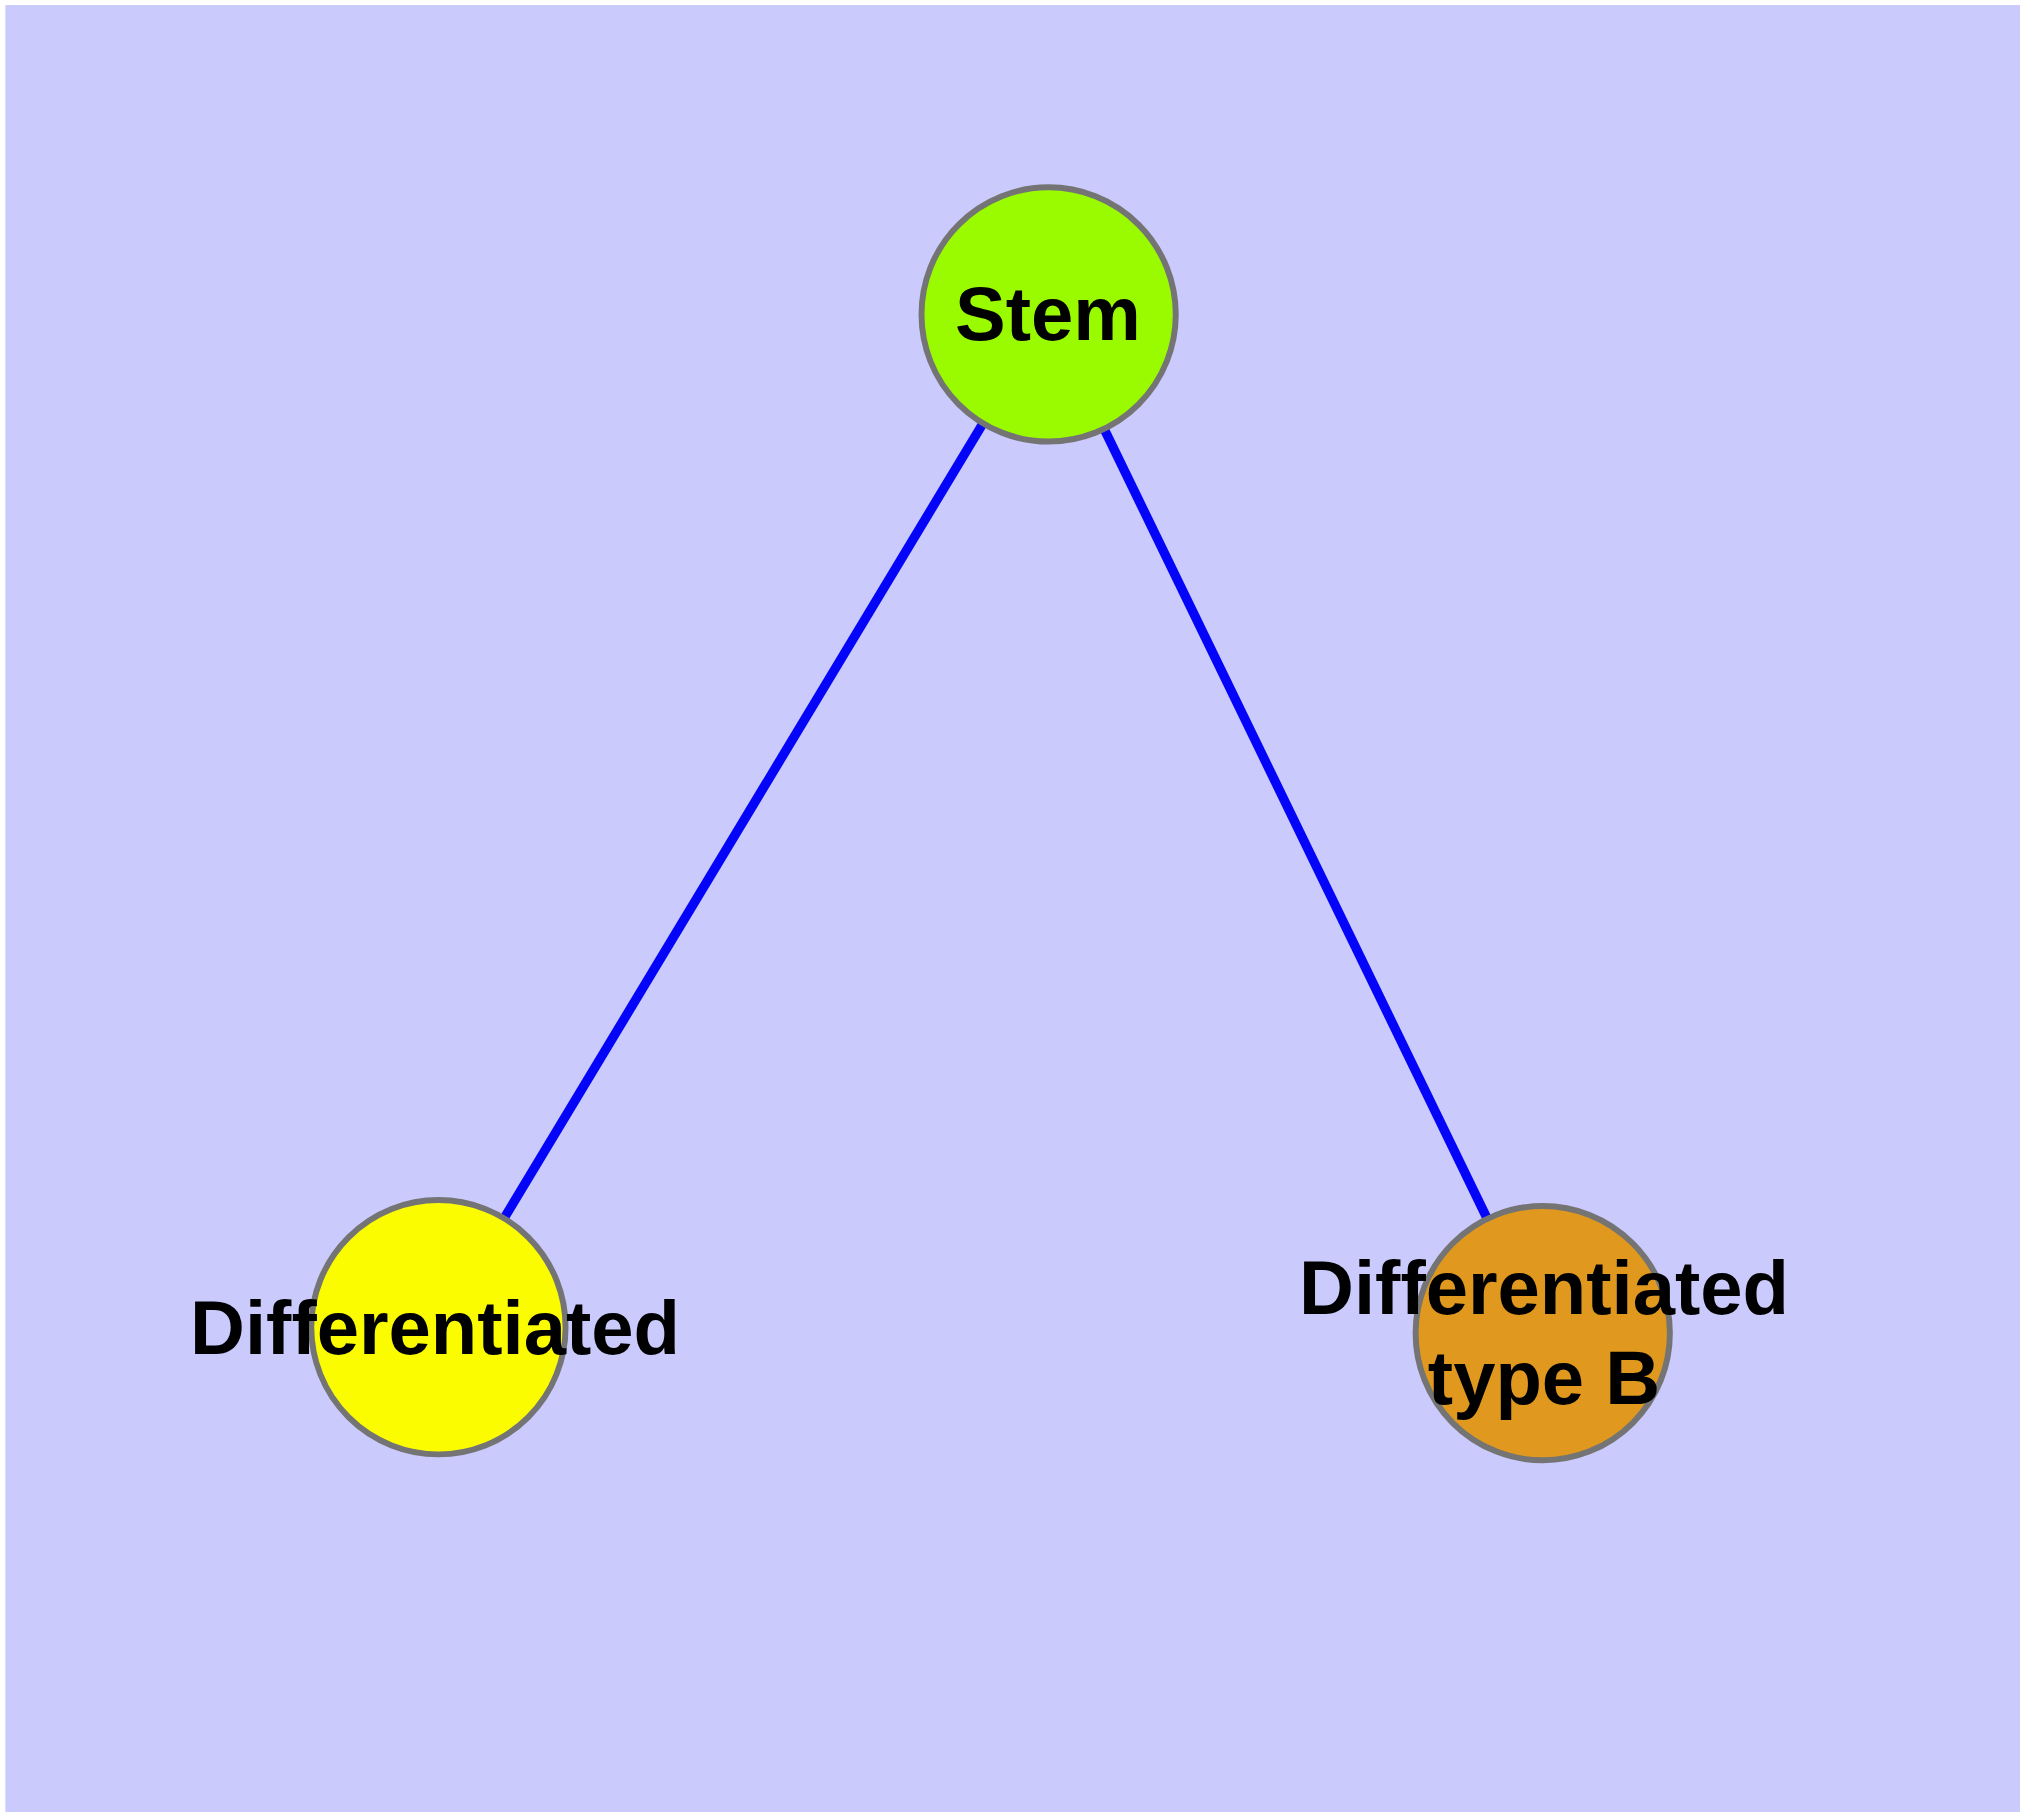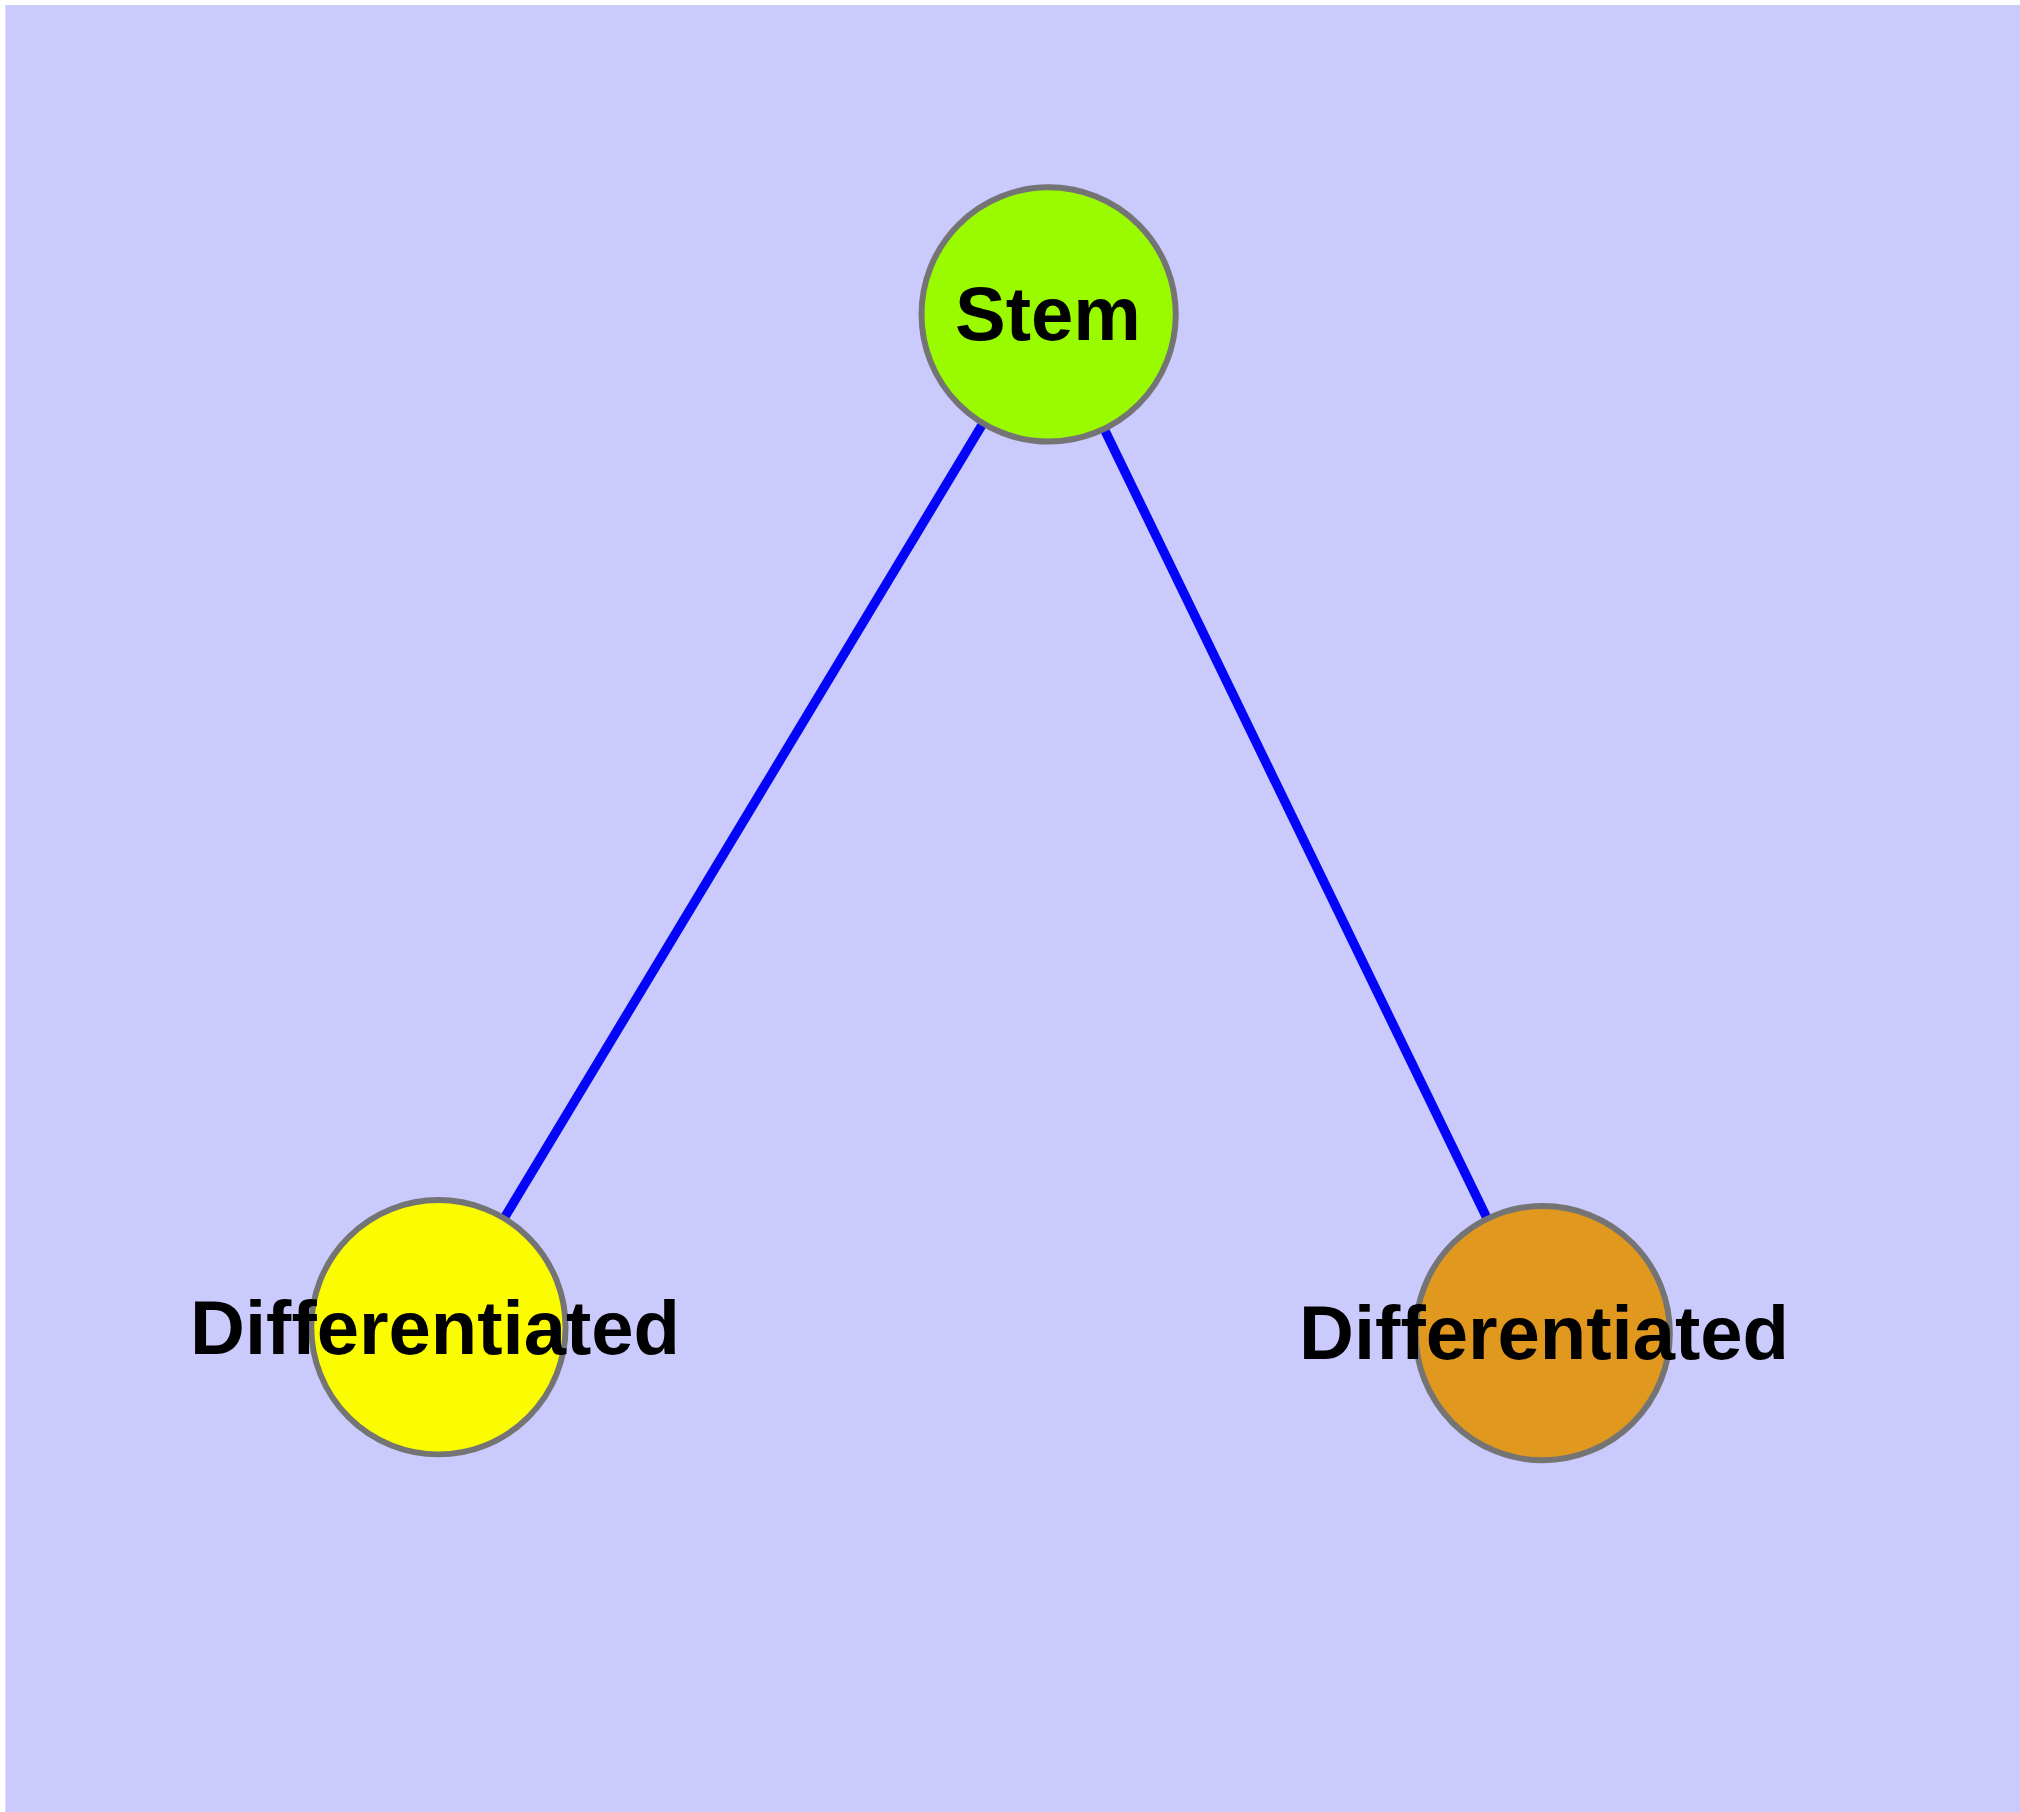--- a/index.html
+++ b/index.html
@@ -60,16 +60,17 @@
   <div class="node-label label-stem">
     <span class="line">Stem</span>
   </div>
 
   <div class="node-label label-type-a">
     <span class="line">Differentiated</span>
   </div>
 
   <div class="node-label label-type-b">
     <span class="line">Differentiated</span>
+    <span class="line">type B</span>
   </div>
 
 </div>
 
 
 </body></html>

